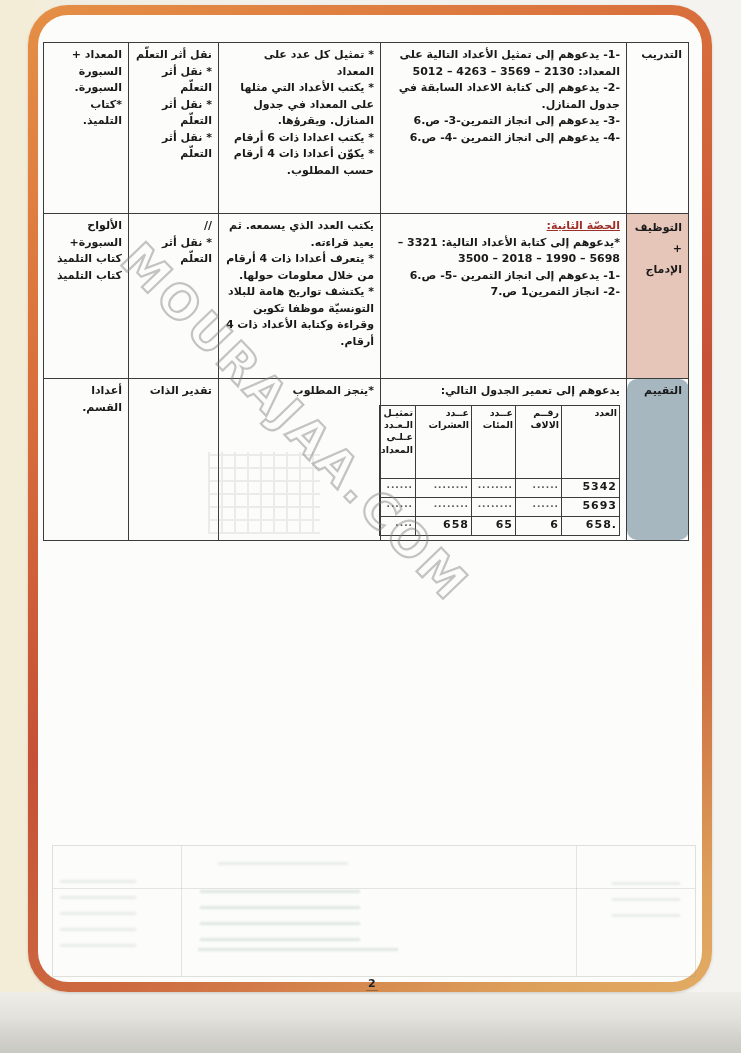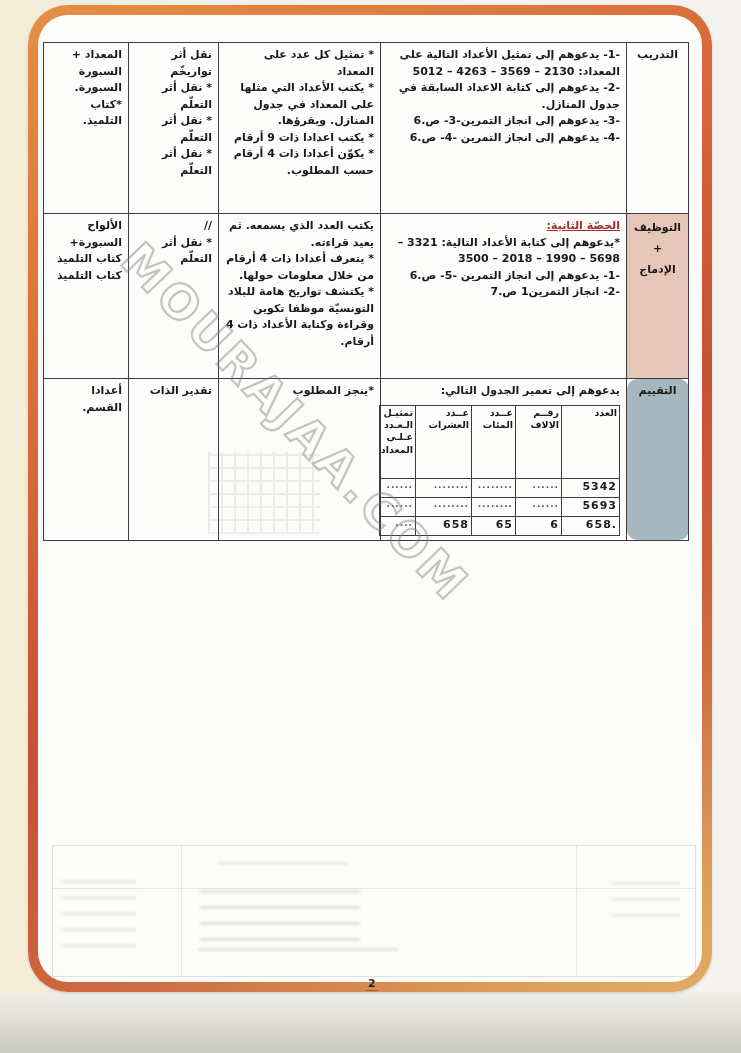--- a/index.html
+++ b/index.html
@@ -21,21 +21,21 @@
     box-shadow:0 1px 3px rgba(0,0,0,.15);}
   .paper{position:absolute;left:10px;top:10px;right:10px;bottom:10px;
     border-radius:30px;background:#fcfcfa;}
 
   
   table.lesson{position:absolute;left:43px;top:42px;width:645px;
     border-collapse:collapse;table-layout:fixed;direction:rtl;
     font-size:11px;line-height:1.5;color:#191919;font-weight:700;}
   table.lesson td{border:1px solid #3c3c3c;vertical-align:top;padding:4px 6px;}
   tr.r1{height:171px}tr.r2{height:165px}tr.r3{height:158px}
-  td.stage{text-align:center;font-weight:700;}
+  td.stage{font-weight:700;}
   td.stage-training{background:#fdfdfb;padding-top:18px;}
   td.stage-integration{background:#e7c6ba;padding-top:32px;line-height:1.9;}
   td.stage-evaluation{background:#a7b7bf;padding-top:14px;border-radius:10px;}
   .lesson p{margin:0;}
   .heading-red{color:#9e2f28;text-decoration:underline;}
   .mt6{margin-top:6px}.mt10{margin-top:10px}.mt14{margin-top:14px}
   .mt18{margin-top:18px}.mt22{margin-top:22px}.mt28{margin-top:28px}
   .mt34{margin-top:34px}.mt40{margin-top:40px}.mt48{margin-top:48px}
 
   
@@ -110,25 +110,25 @@
       </td>
       <td>
         <p>-1- يدعوهم إلى تمثيل الأعداد التالية على المعداد: 2130 – 3569 – 4263 – 5012</p>
         <p class="mt14">-2- يدعوهم إلى كتابة الاعداد السابقة في جدول المنازل.</p>
         <p class="mt18">-3- يدعوهم إلى انجاز التمرين-3- ص.6</p>
         <p class="mt14">-4- يدعوهم إلى انجاز التمرين -4- ص.6</p>
       </td>
       <td>
         <p>* تمثيل كل عدد على المعداد</p>
         <p class="mt34">* يكتب الأعداد التي مثلها على المعداد في جدول المنازل. ويقرؤها.</p>
-        <p>* يكتب اعدادا ذات 9 أرقام</p>
+        <p>* يكتب اعدادا ذات 6 أرقام</p>
         <p class="mt10">* يكوّن أعدادا ذات 4 أرقام حسب المطلوب.</p>
       </td>
       <td>
-        <p>نقل أثر تواريخّم</p>
+        <p>نقل أثر التعلّم</p>
         <p class="mt22">* نقل أثر التعلّم</p>
         <p class="mt6">* نقل أثر التعلّم</p>
         <p class="mt6">* نقل أثر التعلّم</p>
       </td>
       <td>
         <p>المعداد + السبورة</p>
         <p class="mt28">السبورة.</p>
         <p class="mt48">*كتاب التلميذ.</p>
       </td>
     </tr>

